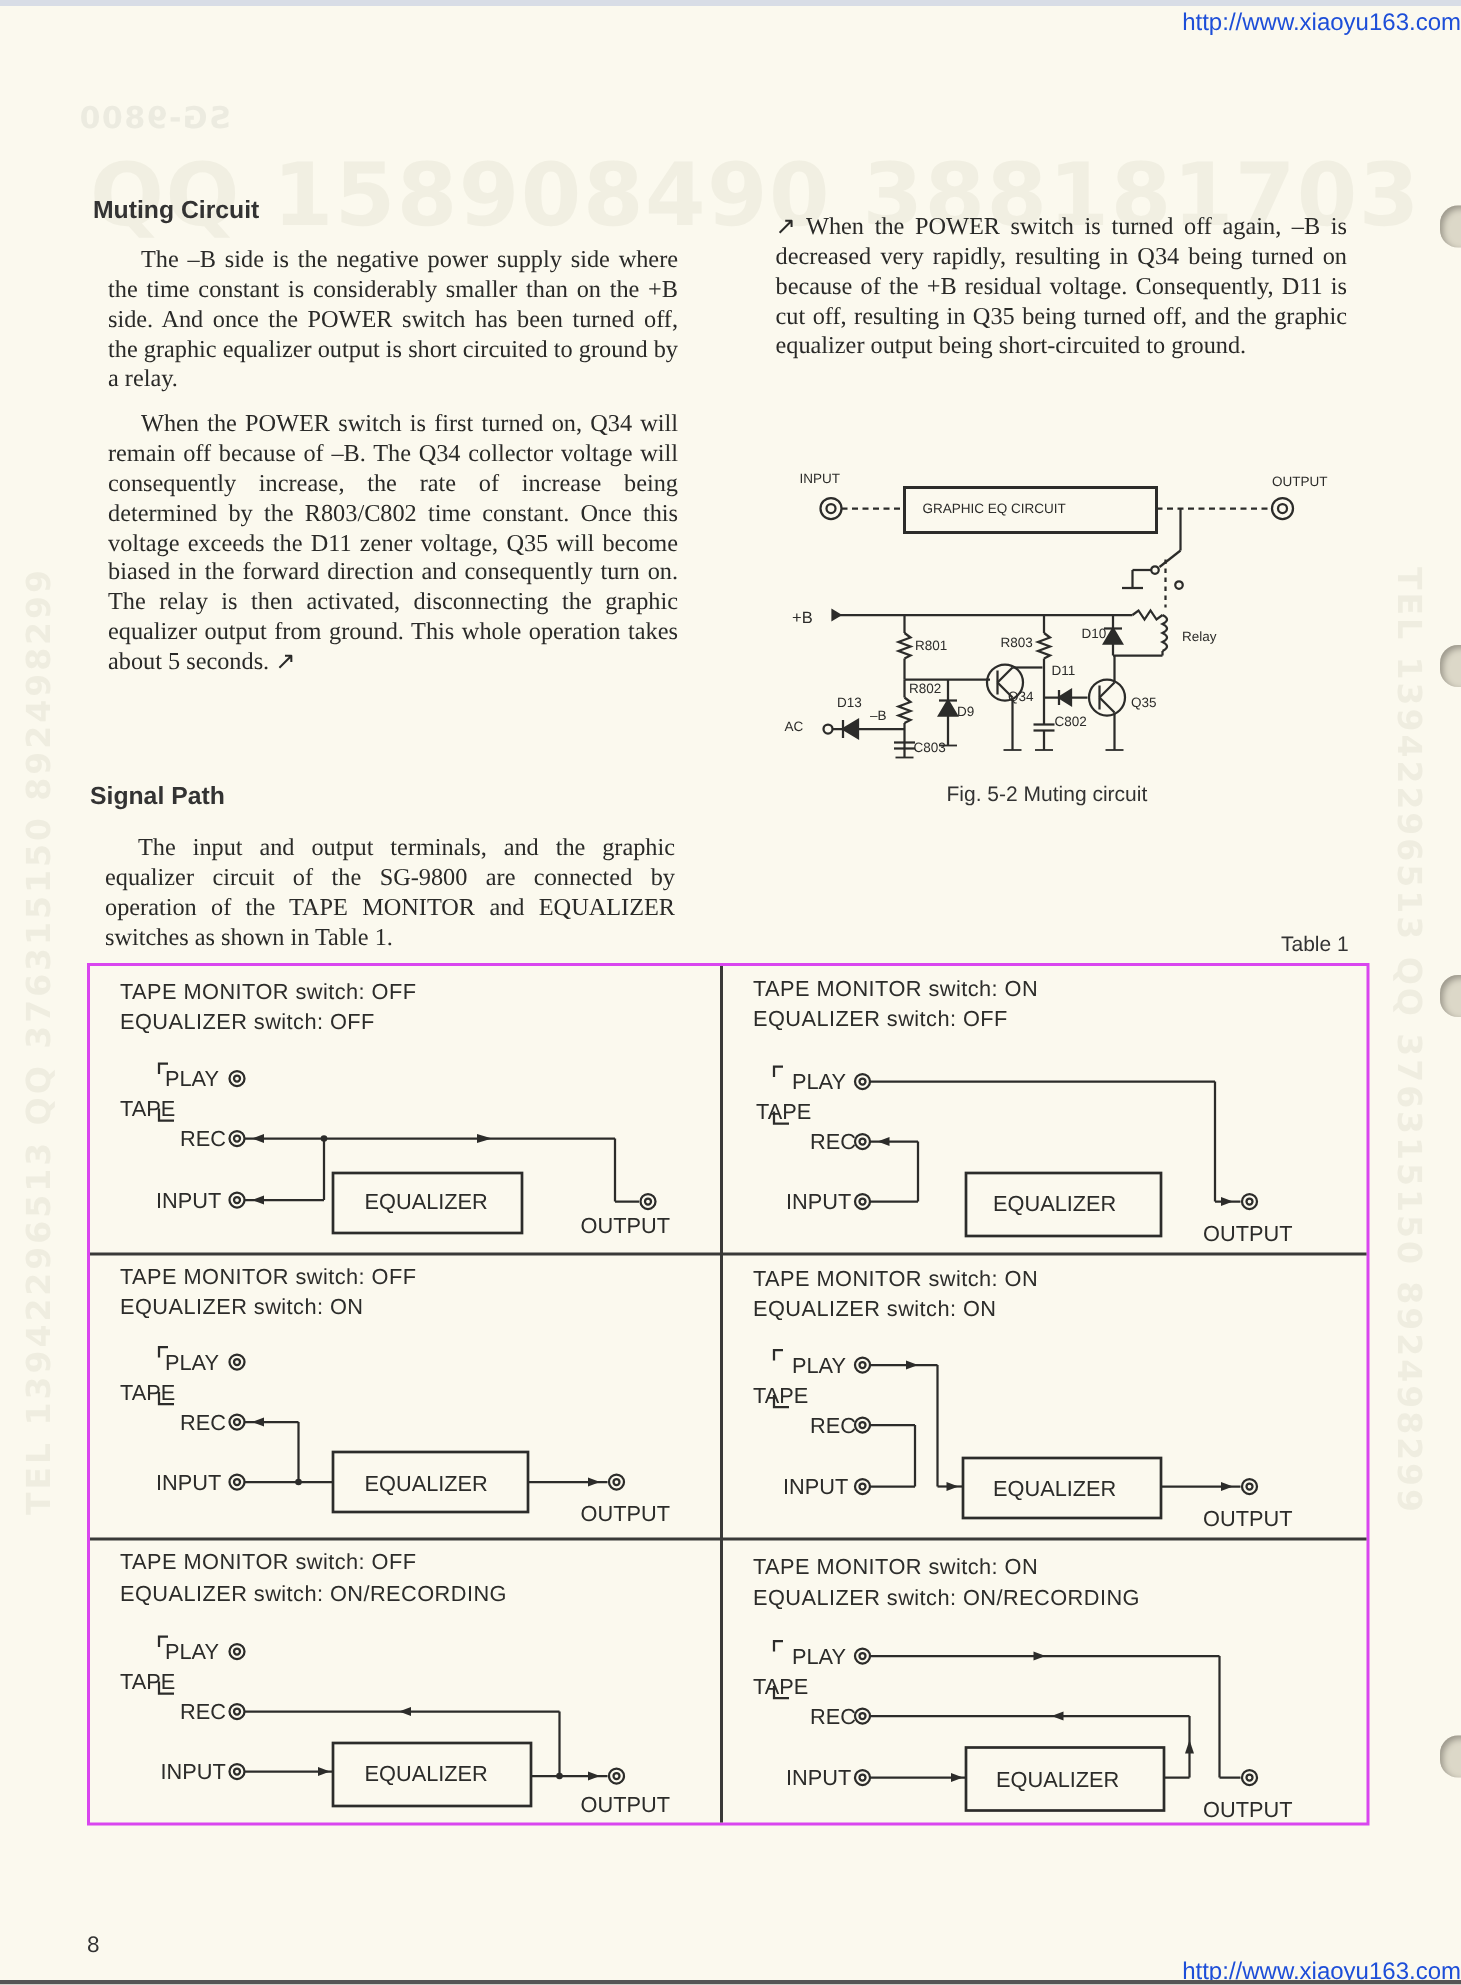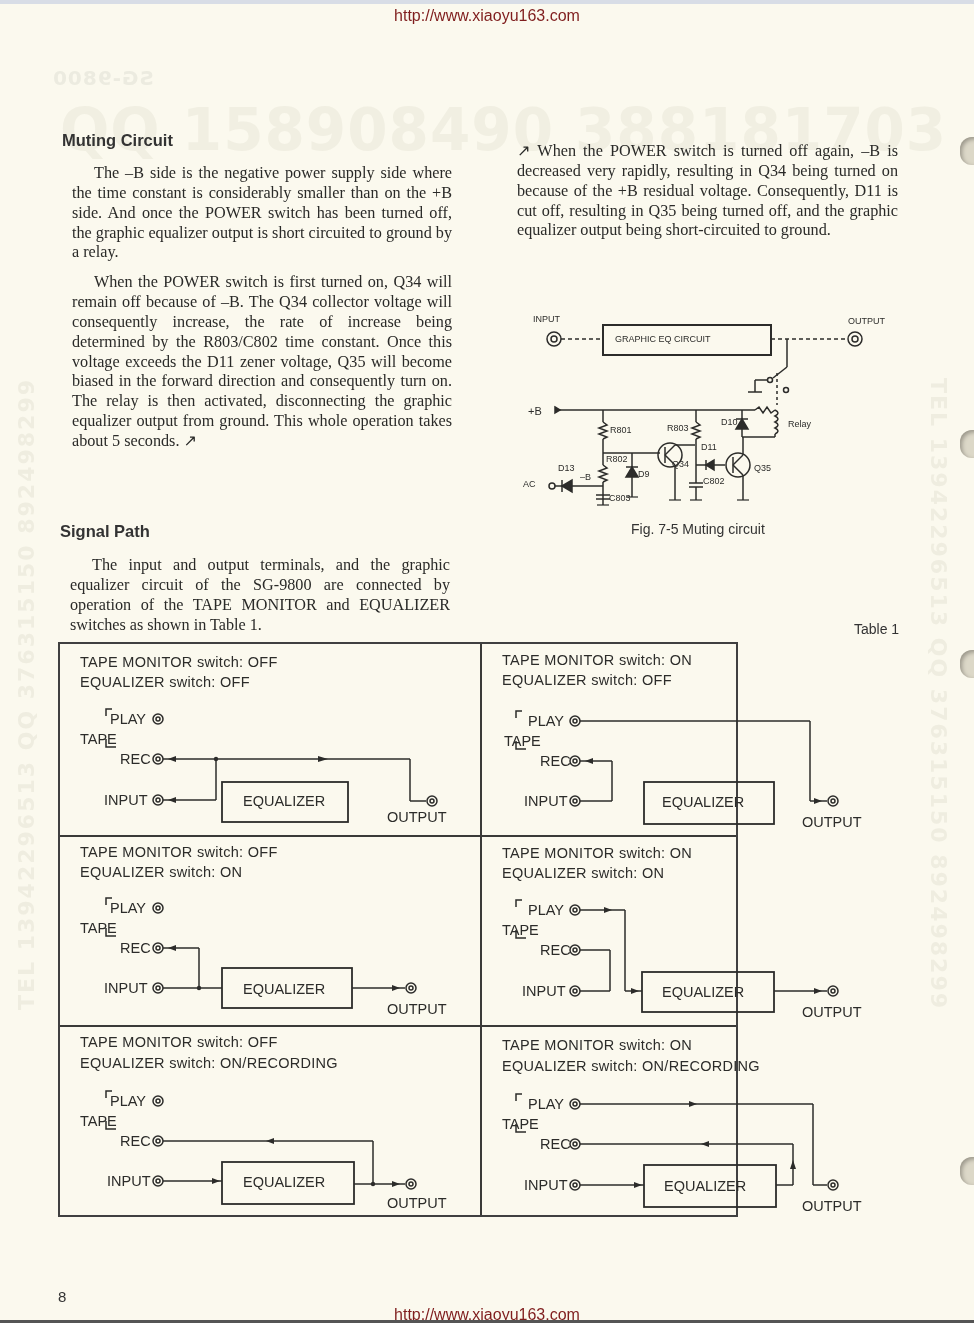--- a/index.html
+++ b/index.html
@@ -1,32 +1,32 @@
 <!DOCTYPE html>
 <html><head>
 <meta charset="utf-8">
 <style>
   html, body { margin:0; padding:0; }
   body { width:974px; height:1323px; background:#fbf9ee; position:relative; overflow:hidden; font-family:"Liberation Serif", serif; color:#2a2a28; }
-  .url { position:absolute; left:0; width:974px; text-align:center; font-family:"Liberation Sans", sans-serif; font-size:16px; color:#7f1d1d; }
+  .url { position:absolute; left:0; width:974px; text-align:right; font-family:"Liberation Sans", sans-serif; font-size:16px; color:#1d4ed8; }
   .url.top { top:7px; }
   .url.bottom { top:1306px; }
   .topbar { position:absolute; left:0; top:0; width:974px; height:4px; background:#d8dde6; }
   .botbar { position:absolute; left:0; bottom:0; width:974px; height:3px; background:#555; }
   .wm-model { position:absolute; left:52px; top:66px; font-family:"DejaVu Sans", sans-serif; font-weight:bold; font-size:20px; color:#ecebe0; transform:scaleX(-1); letter-spacing:1px; }
   .wm-big { position:absolute; top:96px; font-family:"DejaVu Sans", sans-serif; font-weight:bold; font-size:58px; color:#f1efe2; letter-spacing:1px; }
   .wm-side { position:absolute; font-family:"DejaVu Sans", sans-serif; font-weight:bold; font-size:22px; color:#efede0; writing-mode:vertical-rl; letter-spacing:2px; white-space:nowrap; }
   .hole { position:absolute; right:-10px; width:24px; height:28px; background:#dcd8c8; border-radius:12px 0 0 12px; box-shadow:inset 2px 2px 4px #9a968a; }
   h3 { position:absolute; margin:0; font-family:"Liberation Sans", sans-serif; font-size:16.5px; font-weight:bold; color:#333; }
   .para { position:absolute; font-size:16.2px; line-height:19.85px; text-align:justify; margin:0; }
   .para p { margin:10px; text-indent:22px; }
   .para p.noind { text-indent:0; }
   .caption { position:absolute; font-family:"Liberation Sans", sans-serif; font-size:14px; color:#333; }
   .tablelabel { position:absolute; font-family:"Liberation Sans", sans-serif; font-size:14px; color:#333;text-align:right; }
-  .table1 { position:absolute; left:58px; top:642px; width:680px; height:575px; border:2px solid #404040; box-sizing:border-box; }
+  .table1 { position:absolute; left:58px; top:642px; width:855px; height:575px; border:2px solid #d946ef; box-sizing:border-box; }
   .cell { position:absolute; width:50%; box-sizing:border-box; }
   .cell .t1, .cell .t2 { position:absolute; left:20px; font-family:"Liberation Sans", sans-serif; font-size:14.5px; color:#2c2c2a; letter-spacing:0.3px; white-space:nowrap; }
   .cell svg { position:absolute; left:0; top:0; }
   .pagenum { position:absolute; left:58px; top:1288px; font-family:"Liberation Sans", sans-serif; font-size:15px; color:#333; }
   svg text { font-family:"Liberation Sans", sans-serif; fill:#2c2c2a; }
 </style>
 </head>
 <body>
 
 <div class="topbar"></div>
@@ -155,21 +155,21 @@
     <text x="181" y="145">D11</text>
     <text x="38" y="166">D13</text>
     <text x="60" y="175">–B</text>
     <text x="3" y="182">AC</text>
     <text x="152" y="162">Q34</text>
     <text x="234" y="166">Q35</text>
     <text x="183" y="179">C802</text>
     <text x="89" y="196">C803</text>
   </g>
 </svg>
-<div class="caption" style="left:631px; top:521px;">Fig. 7-5  Muting circuit</div>
+<div class="caption" style="left:631px; top:521px;">Fig. 5-2  Muting circuit</div>
 
 <div class="tablelabel" style="left:854px; top:621px;">Table 1</div>
 
 <div class="table1">
   <div style="position:absolute; left:420px; top:0; width:2px; height:100%; background:#3a3a38;"></div>
   <div style="position:absolute; left:0; top:191px; width:100%; height:2px; background:#3a3a38;"></div>
   <div style="position:absolute; left:0; top:381px; width:100%; height:2px; background:#3a3a38;"></div>
 
   <div class="cell" style="left:0; top:0; height:191px;">
     <div class="t1" style="top:10px;">TAPE MONITOR switch: OFF</div>

